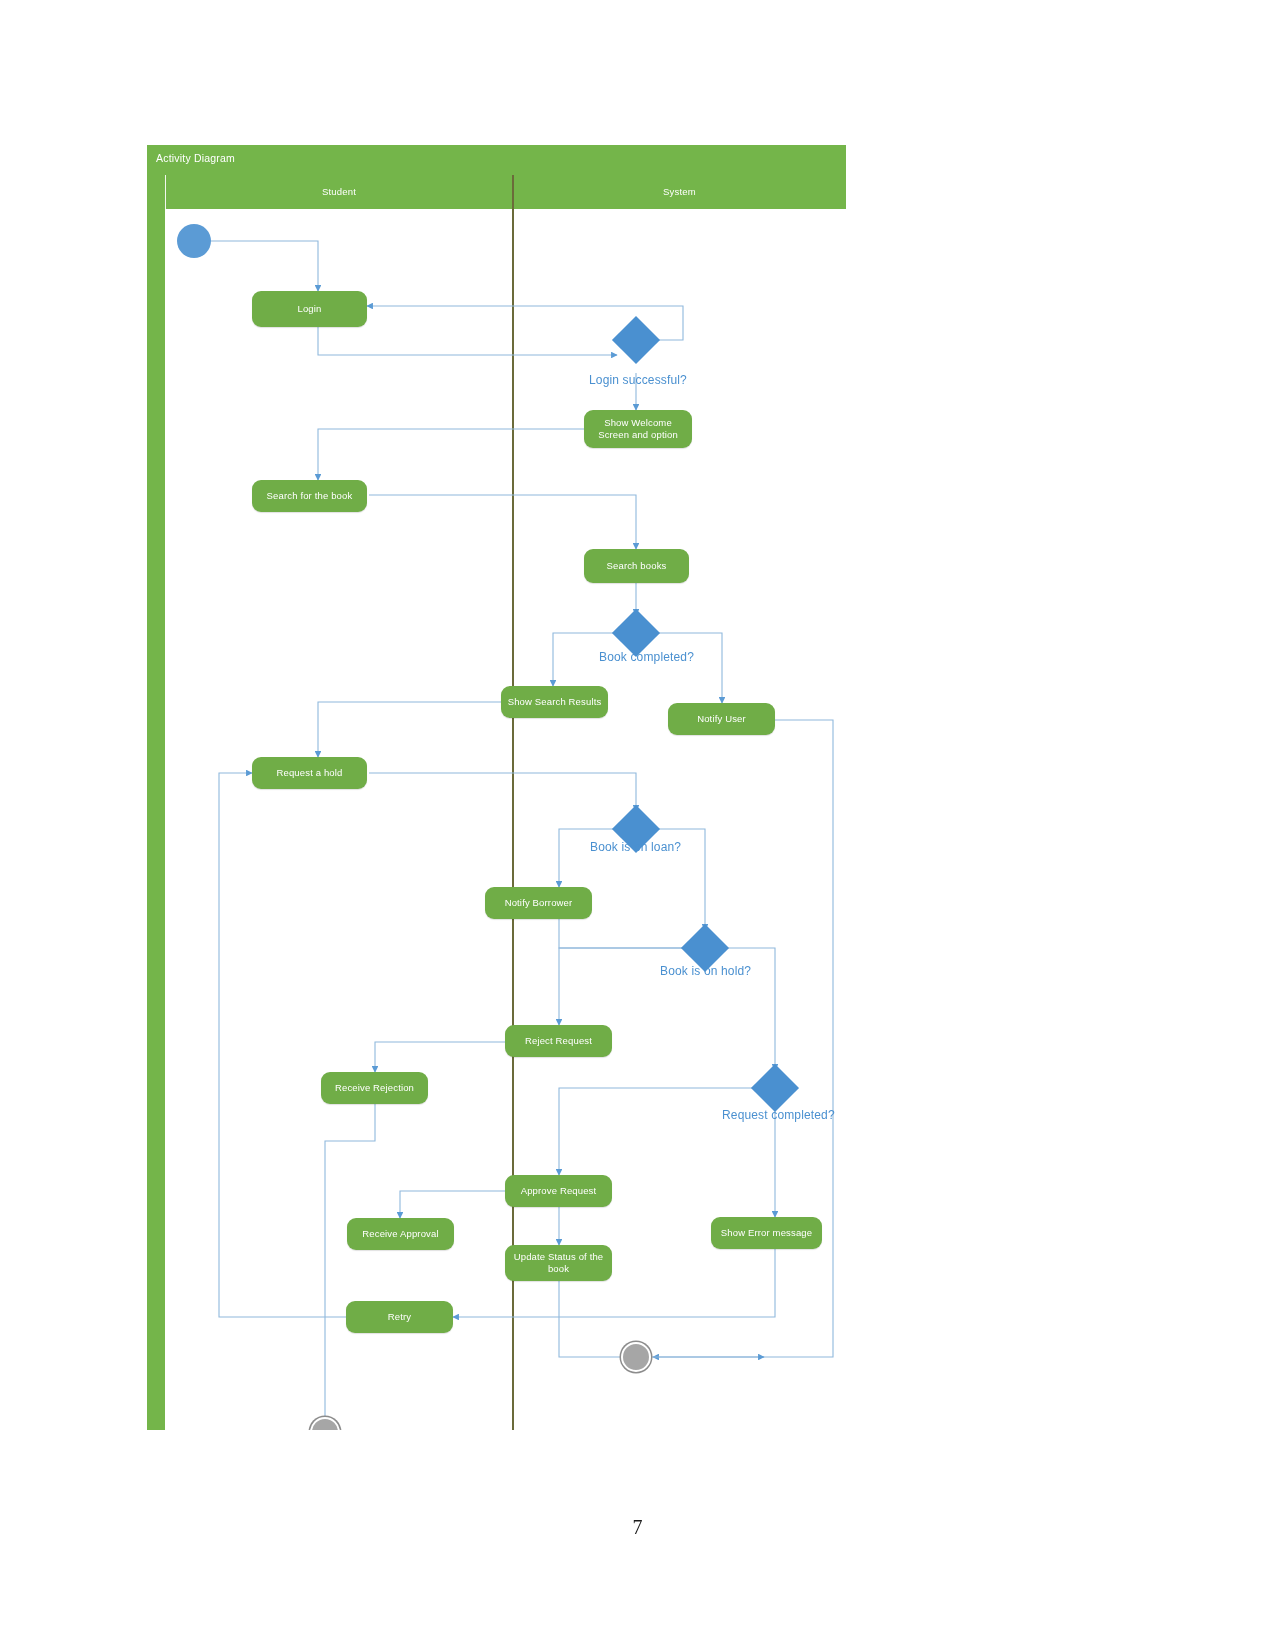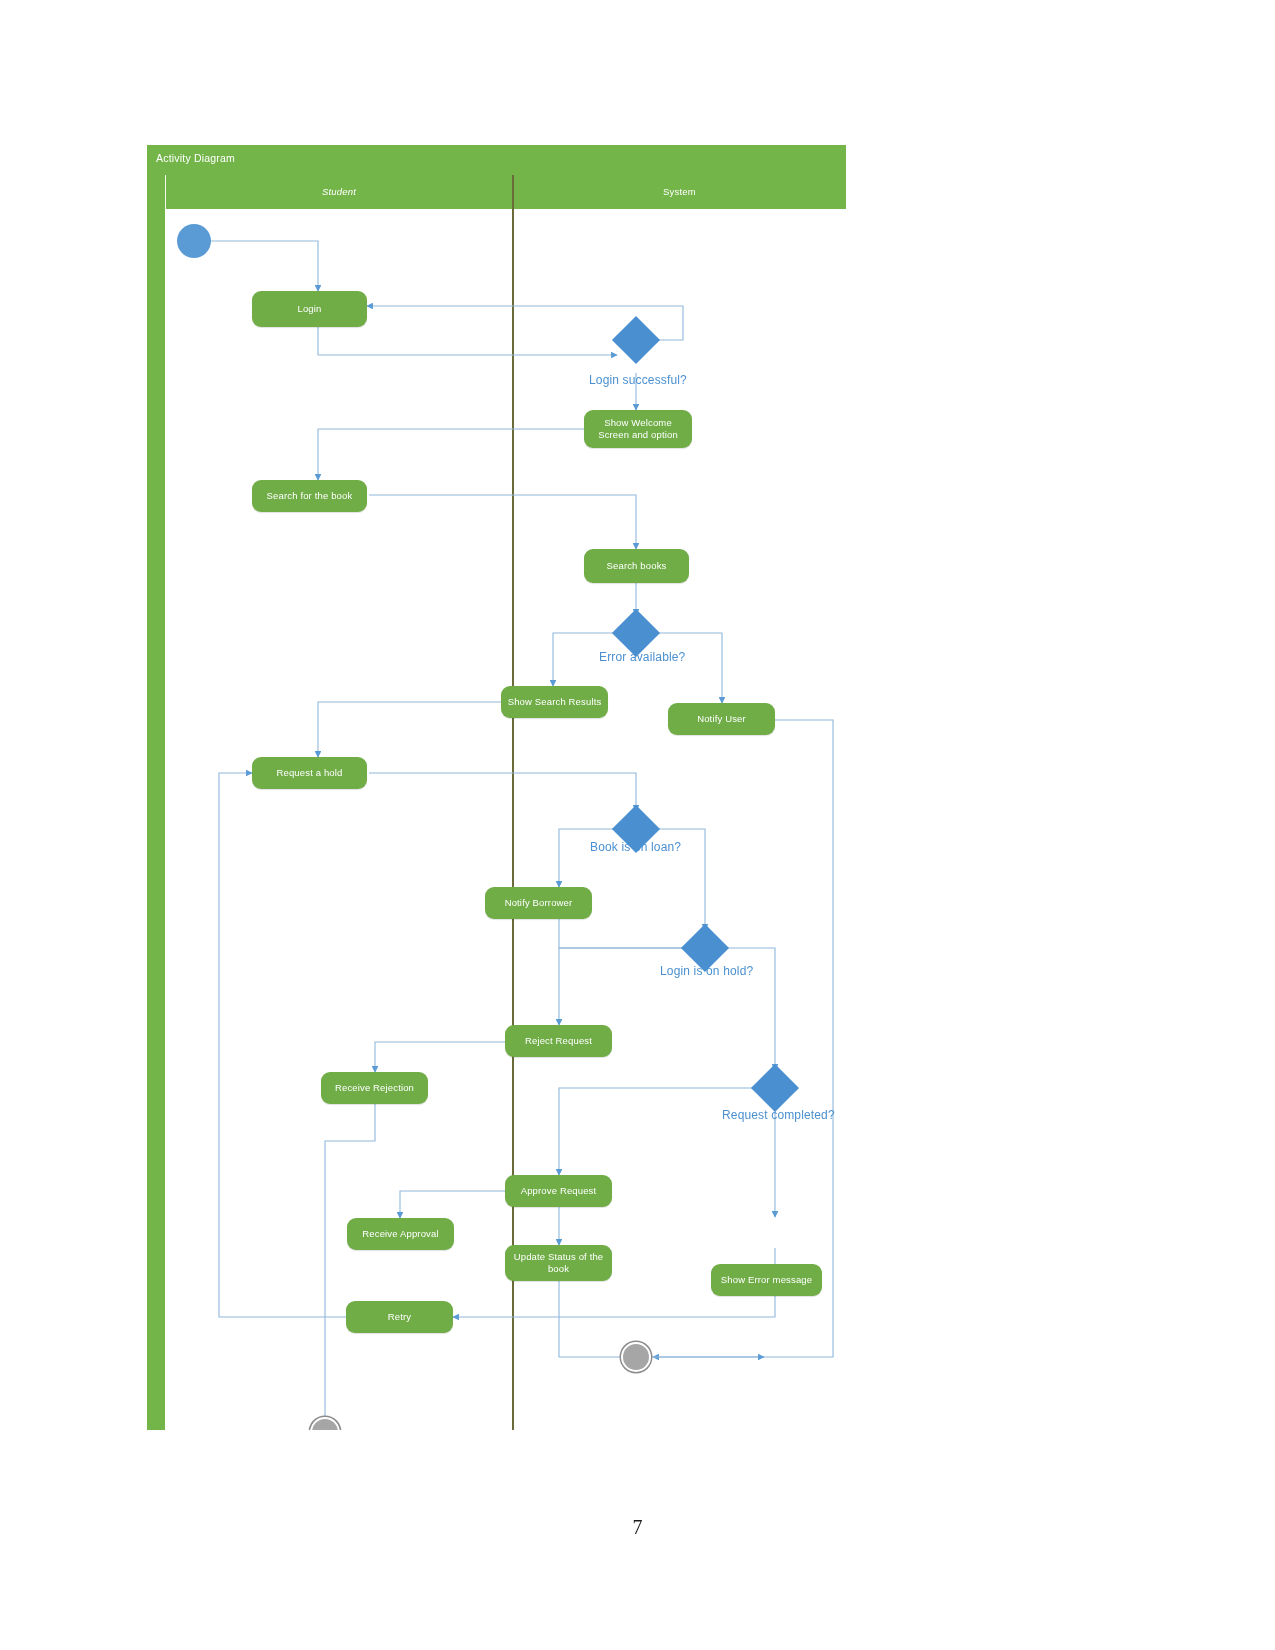--- a/index.html
+++ b/index.html
@@ -70,21 +70,21 @@
     height: 34px;
     background: #74B54A;
     box-sizing: border-box;
     color: #ffffff;
     font-size: 9.5px;
     text-align: center;
     line-height: 34px;
     letter-spacing: .2px;
     border-left: 1px solid #F2F7EE;
   }
-  #lane-head-student { left: 18px;  width: 347px; font-style: italic; }
+  #lane-head-student { left: 18px;  width: 347px; }
   #lane-head-system  { left: 365px; width: 334px; }
 
   
   .lane-body {
     position: absolute;
     top: 64px;
     height: 1221px;
     background: #ffffff;
   }
   #lane-body-student { left: 20px;  width: 345px; }
@@ -264,50 +264,50 @@
     <div class="decision" style="left:472px; top:178px;"></div>
     <div class="decision-label" style="left:442px; top:228px;">Login successful?</div>
 
     <div class="action" style="left:437px; top:265px; width:108px; height:38px;">Show Welcome Screen and option</div>
 
     <div class="action" style="left:105px; top:335px; width:115px; height:32px;">Search for the book</div>
 
     <div class="action" style="left:437px; top:404px; width:105px; height:34px;">Search books</div>
 
     <div class="decision" style="left:472px; top:471px;"></div>
-    <div class="decision-label" style="left:452px; top:505px;">Error available?</div>
+    <div class="decision-label" style="left:452px; top:505px;">Book completed?</div>
 
     <div class="action" style="left:354px; top:541px; width:107px; height:32px;">Show Search Results</div>
 
     <div class="action" style="left:521px; top:558px; width:107px; height:32px;">Notify User</div>
 
     <div class="action" style="left:105px; top:612px; width:115px; height:32px;">Request a hold</div>
 
     <div class="decision" style="left:472px; top:667px;"></div>
     <div class="decision-label" style="left:443px; top:695px;">Book is on loan?</div>
 
     <div class="action" style="left:338px; top:742px; width:107px; height:32px;">Notify Borrower</div>
 
     <div class="decision" style="left:541px; top:786px;"></div>
-    <div class="decision-label" style="left:513px; top:819px;">Login is on hold?</div>
+    <div class="decision-label" style="left:513px; top:819px;">Book is on hold?</div>
 
     <div class="action" style="left:358px; top:880px; width:107px; height:32px;">Reject Request</div>
 
     <div class="action" style="left:174px; top:927px; width:107px; height:32px;">Receive Rejection</div>
 
     <div class="decision" style="left:611px; top:926px;"></div>
     <div class="decision-label" style="left:575px; top:963px;">Request completed?</div>
 
     <div class="action" style="left:358px; top:1030px; width:107px; height:32px;">Approve Request</div>
 
     <div class="action" style="left:200px; top:1073px; width:107px; height:32px;">Receive Approval</div>
 
     <div class="action" style="left:358px; top:1100px; width:107px; height:36px;">Update Status of the book</div>
 
-    <div class="action" style="left:564px; top:1072px; width:111px; height:32px;margin-top:47px;">Show Error message</div>
+    <div class="action" style="left:564px; top:1072px; width:111px; height:32px;">Show Error message</div>
 
     <div class="action" style="left:199px; top:1156px; width:107px; height:32px;">Retry</div>
 
     <div class="end-node" style="left:474px; top:1197px;"></div>
 
     <div class="end-node" style="left:163px; top:1272px;"></div>
 
   </div>
 
   <div id="page-number">7</div>

